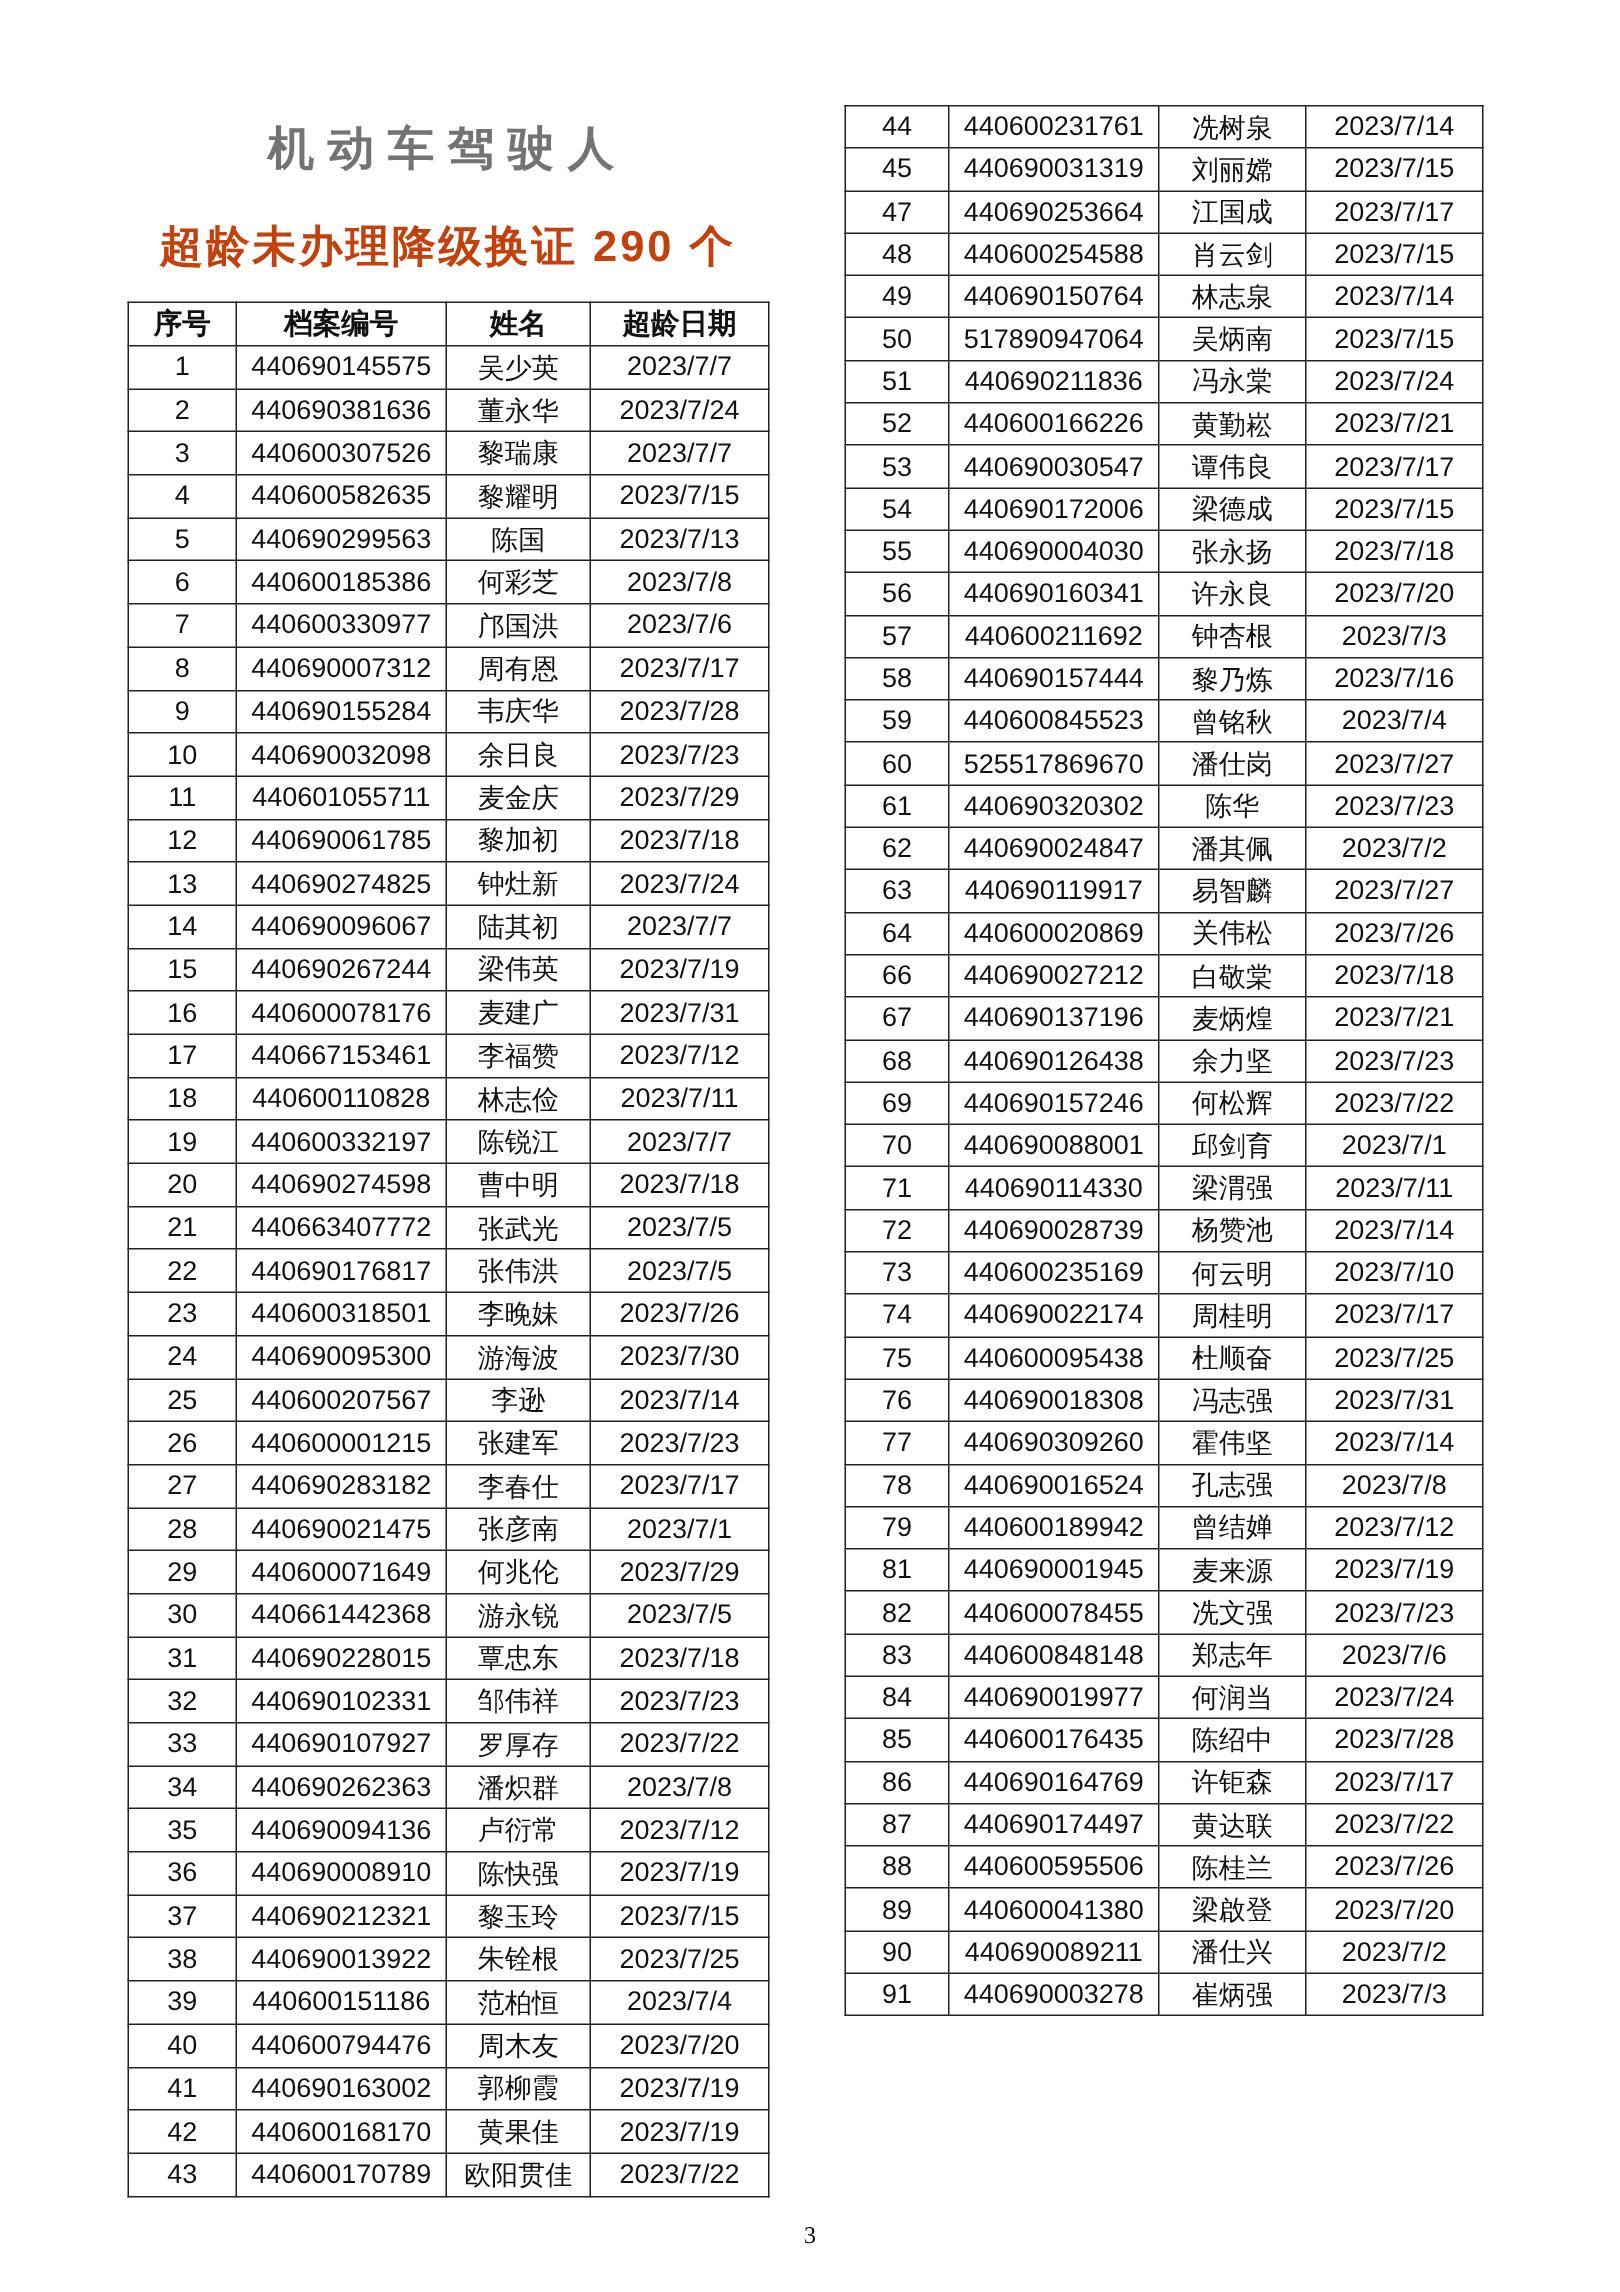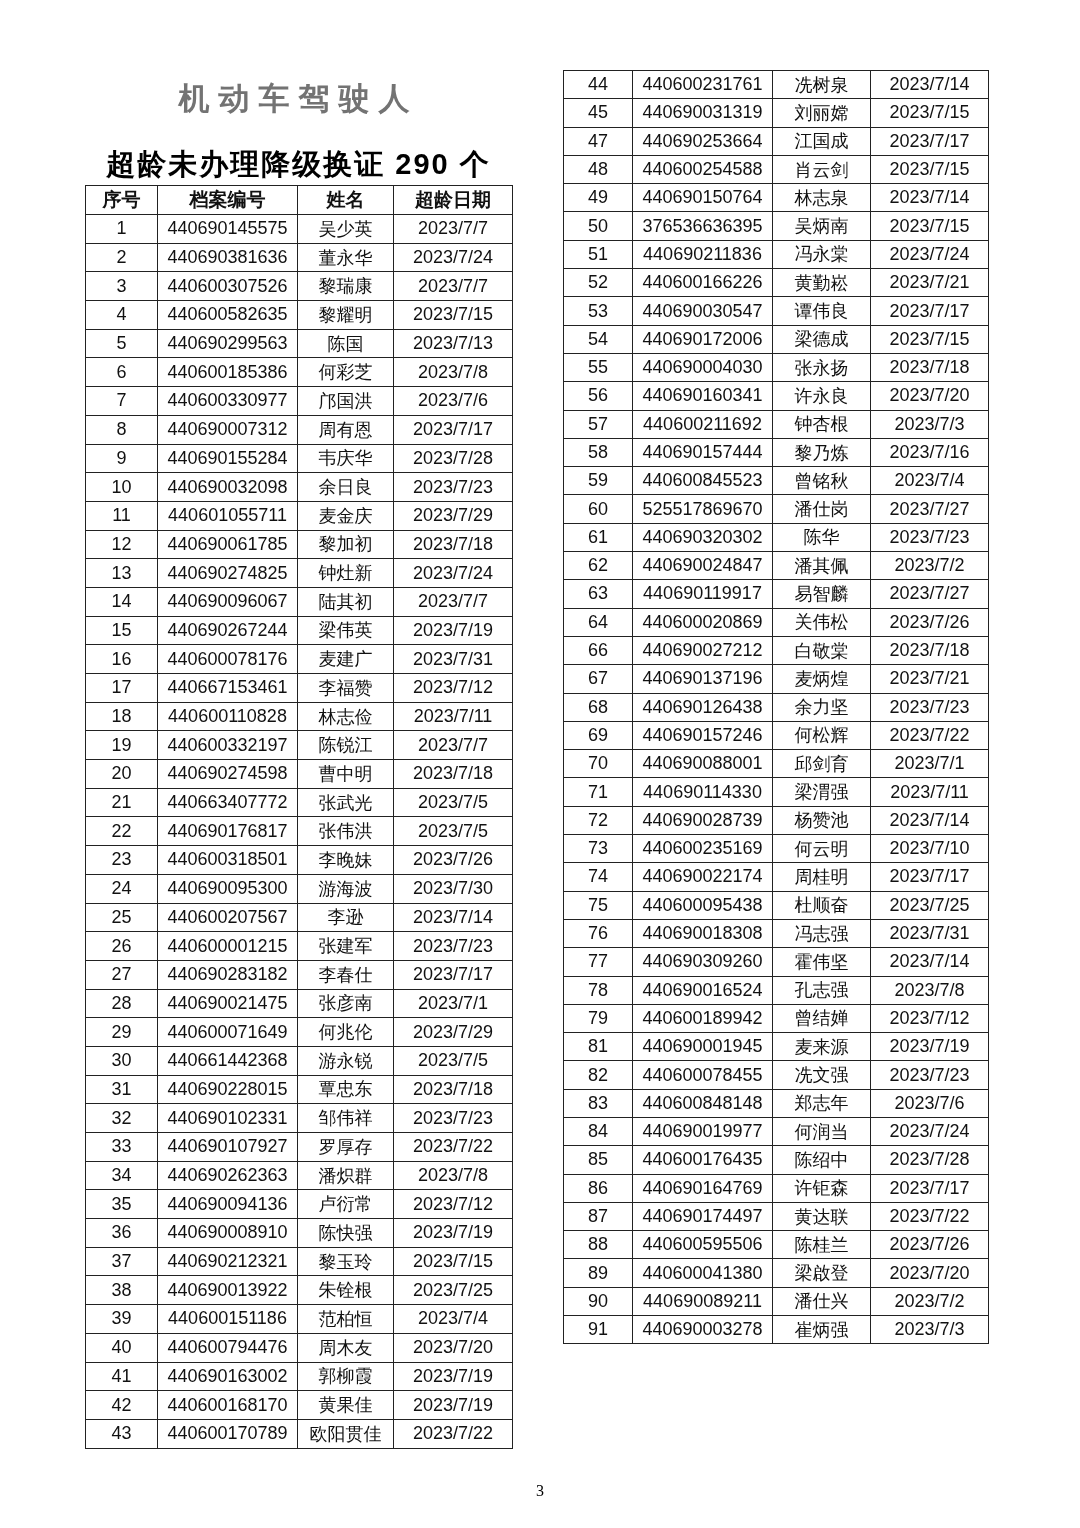--- a/index.html
+++ b/index.html
@@ -26,30 +26,30 @@
     font-weight:bold;
     letter-spacing:9px;
     color:#737373;
     font-family:"Liberation Sans","DejaVu Sans",sans-serif;
   }
   .title-2 {
     text-align:center;
     font-size:29px;
     font-weight:bold;
     letter-spacing:2px;
-    color:#000000;
+    color:#c2410c;
     margin-top:25px;
   }
   table {
     border-collapse:collapse;
     width:100%;
     table-layout:fixed;
     padding-left:12px;
   }
-  .tbl-left { margin-top:0; }
+  .tbl-left { margin-top:16px; }
   th, td {
     border:1px solid #222;
     text-align:center;
     vertical-align:middle;
     padding:0;
     font-size:18px;
     color:#111;
     overflow:hidden;
     white-space:nowrap;
   }
@@ -389,21 +389,21 @@
           <td>2023/7/15</td>
         </tr>
         <tr>
           <td>49</td>
           <td>440690150764</td>
           <td>林志泉</td>
           <td>2023/7/14</td>
         </tr>
         <tr>
           <td>50</td>
-          <td>376536636395</td>
+          <td>517890947064</td>
           <td>吴炳南</td>
           <td>2023/7/15</td>
         </tr>
         <tr>
           <td>51</td>
           <td>440690211836</td>
           <td>冯永棠</td>
           <td>2023/7/24</td>
         </tr>
         <tr>

